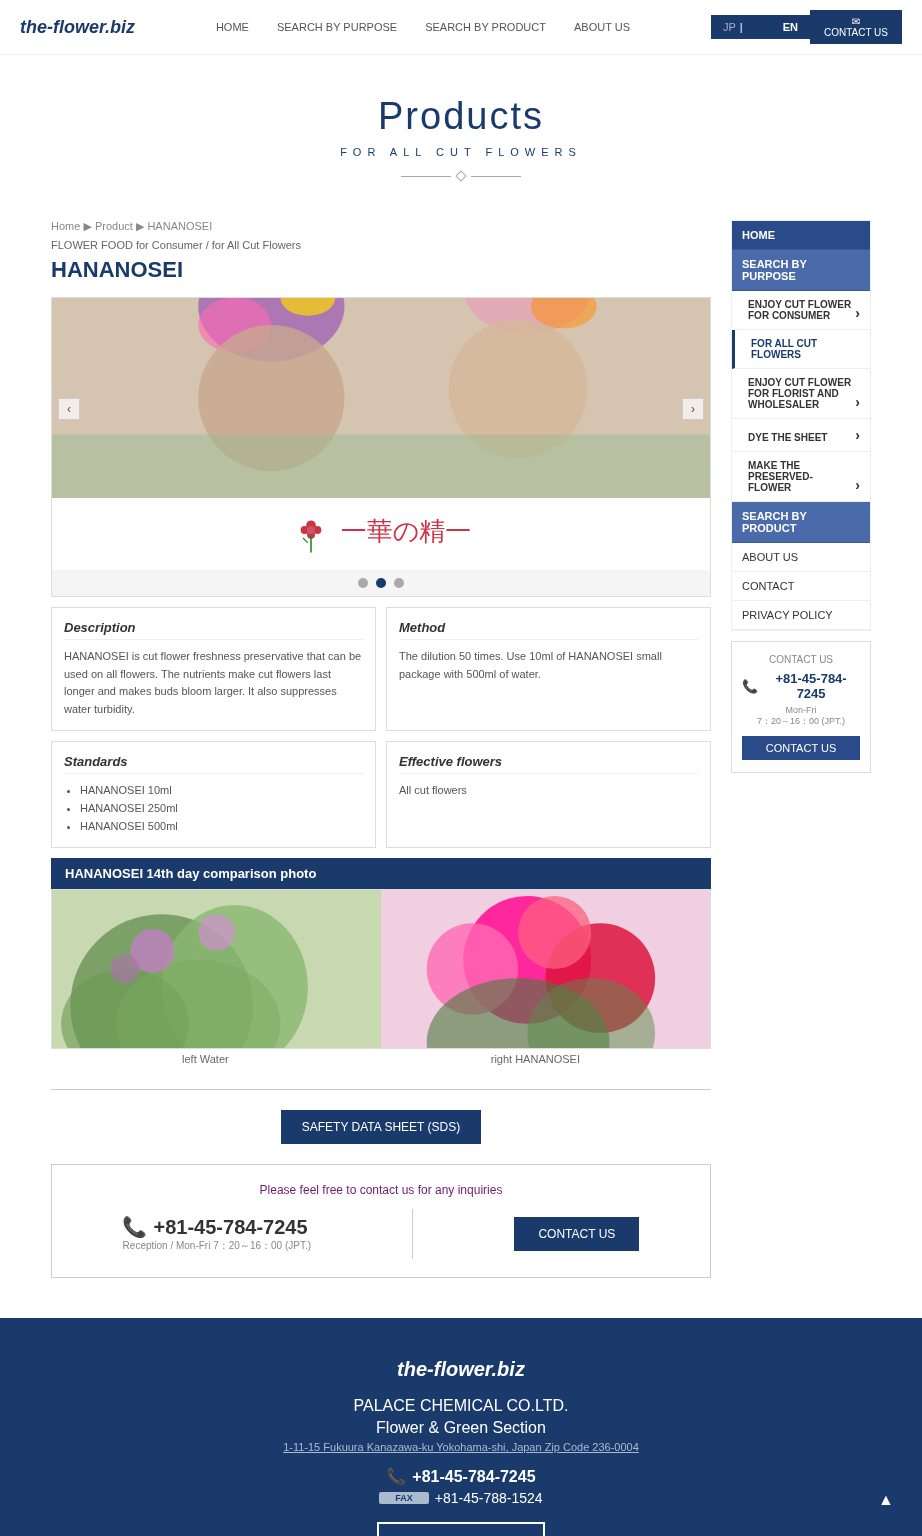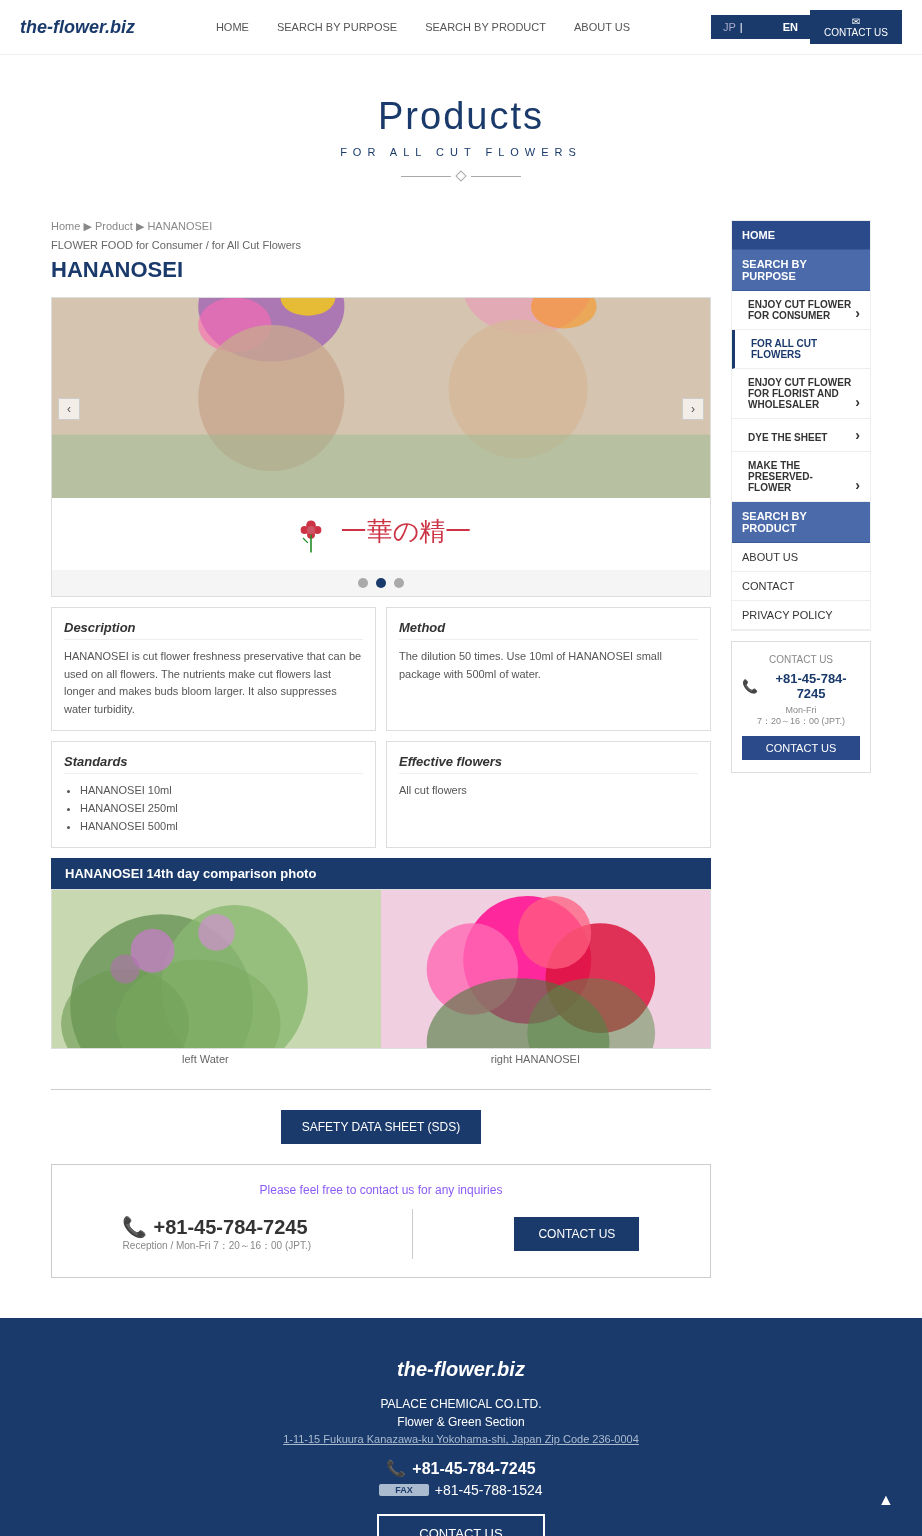--- a/index.html
+++ b/index.html
@@ -278,21 +278,21 @@
     }
 
     
     .contact-inline-box {
       border: 1px solid #ccc;
       padding: 18px 20px;
       text-align: center;
     }
     .contact-inline-box .msg {
       font-size: 12px;
-      color: #8b5cf6;
+      color: #701a75;
       margin-bottom: 12px;
     }
     .contact-inline-row {
       display: flex;
       align-items: center;
       justify-content: space-around;
     }
     .phone-block {
       display: flex;
       flex-direction: column;
@@ -407,21 +407,21 @@
       text-align: center;
       padding: 40px 20px 30px;
     }
     .footer .footer-logo {
       font-size: 20px;
       font-style: italic;
       font-weight: bold;
       margin-bottom: 16px;
     }
     .footer .company-name {
-      font-size: 12px;
+      font-size: 16px;
       margin-bottom: 4px;
       text-align: center;
     }
     .footer .address {
       font-size: 11px;
       color: #aabbd0;
       margin-bottom: 14px;
       text-decoration: underline;
     }
     .footer .footer-phone {

